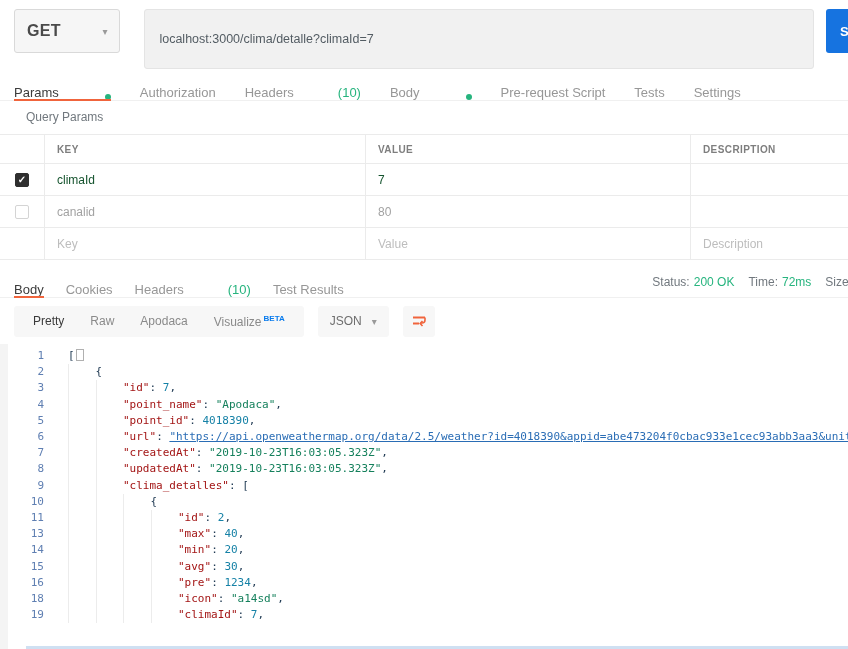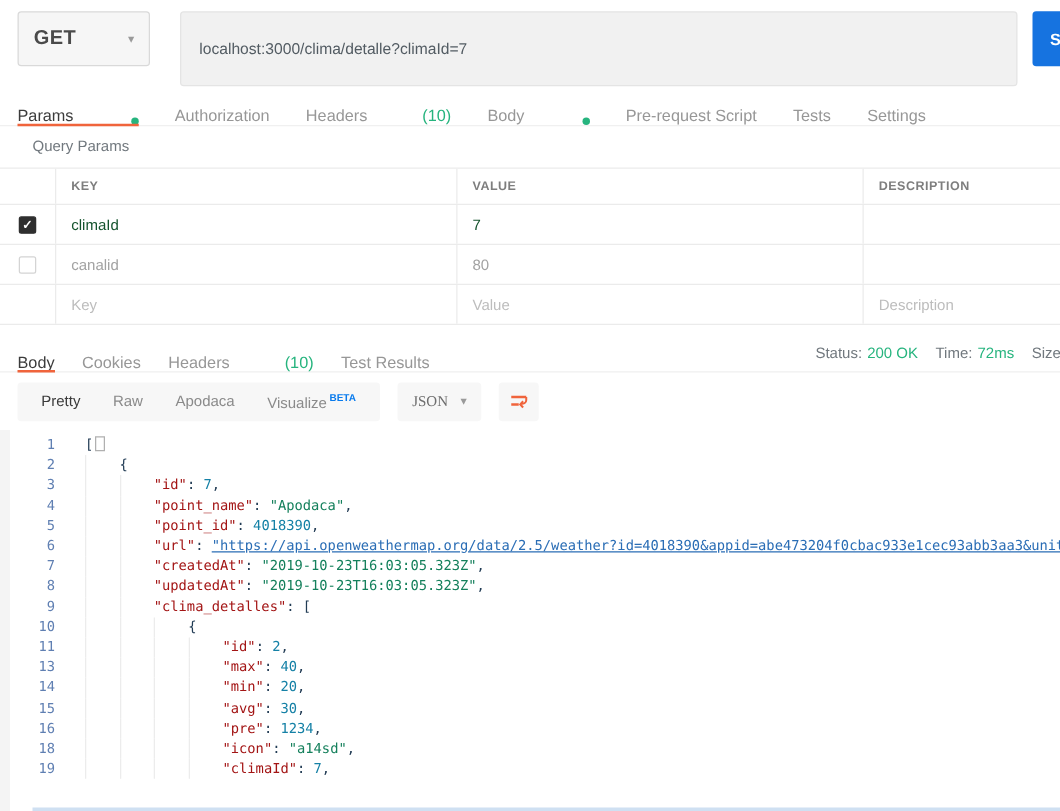--- a/index.html
+++ b/index.html
@@ -60,21 +60,21 @@
   .meta-right .grn { color:#26b47e; margin-left:4px; }
 
   
   .toolbar { height:46px; display:flex; align-items:center; padding-left:14px; flex-shrink:0; }
   .seg { background:#f7f7f7; border-radius:3px; height:31px; display:flex; align-items:center;
     padding:0 6px; }
   .seg-item { font-size:12px; color:#8a8a8a; padding:0 13px; cursor:pointer; position:relative; }
   .seg-item.active { color:#3a3a3a; }
   .beta { font-size:8px; color:#097bed; font-weight:bold; vertical-align:super; margin-left:2px; }
   .lang { background:#f7f7f7; border-radius:3px; height:31px; display:flex; align-items:center;
-    padding:0 12px; margin-left:14px; font-size:12px; color:#6e6e6e; cursor:pointer;font-family:Liberation Serif, serif; }
+    padding:0 12px; margin-left:14px; font-size:12px; color:#6e6e6e; cursor:pointer; }
   .lang .method-caret { margin-left:10px; }
   .wrap-btn { background:#f7f7f7; border-radius:3px; height:31px; width:32px; margin-left:14px;
     display:flex; align-items:center; justify-content:center; cursor:pointer; }
 
   
   .code { flex:1; position:relative; overflow:hidden; padding-top:4px;
     font-family:"DejaVu Sans Mono", monospace; font-size:11px; line-height:16.2px; }
   .code::before { content:""; position:absolute; left:0; top:0; bottom:0; width:8px;
     background:#f4f4f4; }
   .cl { display:flex; }

